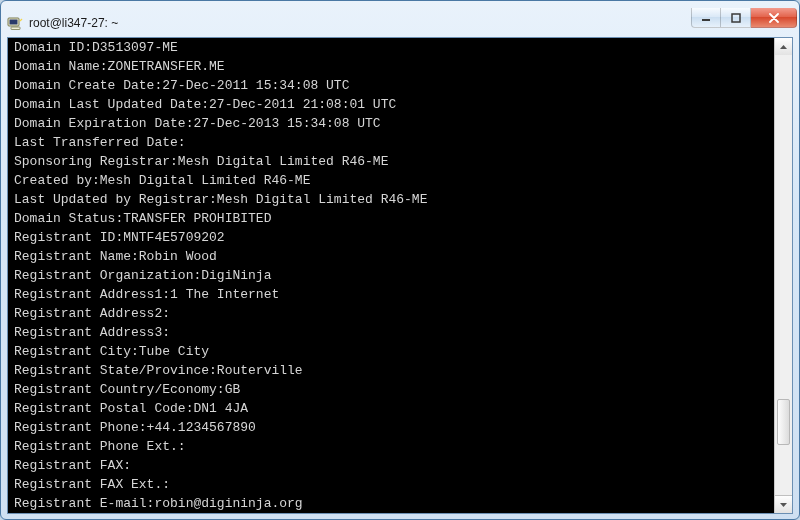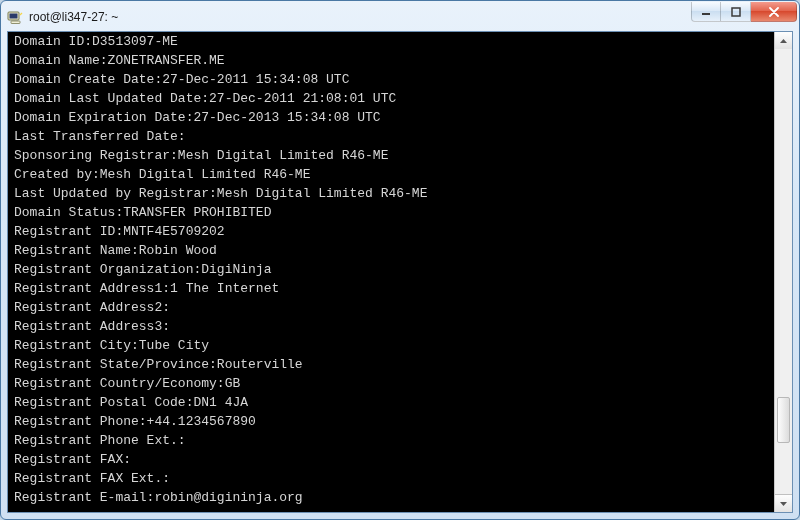--- a/index.html
+++ b/index.html
@@ -21,21 +21,21 @@
     border-radius: 6px;
     background: linear-gradient(to bottom, #e9f2fb 0%, #d7e7f7 40%, #cfe0f2 100%);
     box-shadow: 0 0 6px rgba(0,0,0,0.25);
     display: flex;
     flex-direction: column;
   }
   .titlebar {
     height: 29px;
     display: flex;
     align-items: center;
-    padding: 1px 0 0 6px;
+    padding: 7px 0 0 6px;
     flex: 0 0 auto;
   }
   .app-icon {
     width: 16px; height: 16px;
     margin-right: 6px;
     display: flex; align-items: center; justify-content: center;
   }
   .title-text {
     font-size: 12px;
     color: #1a1a1a;

